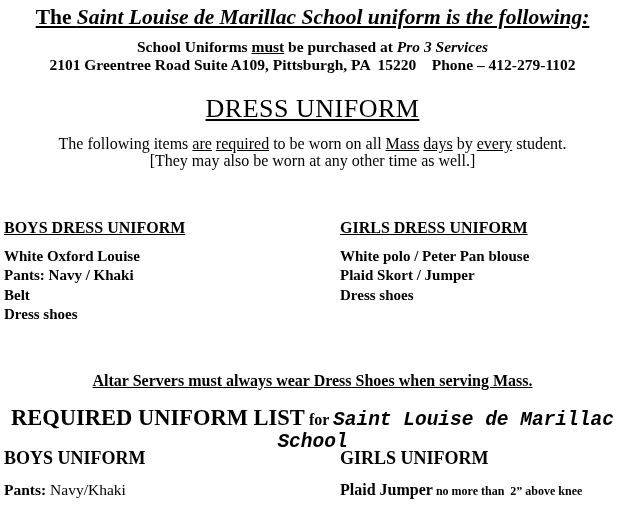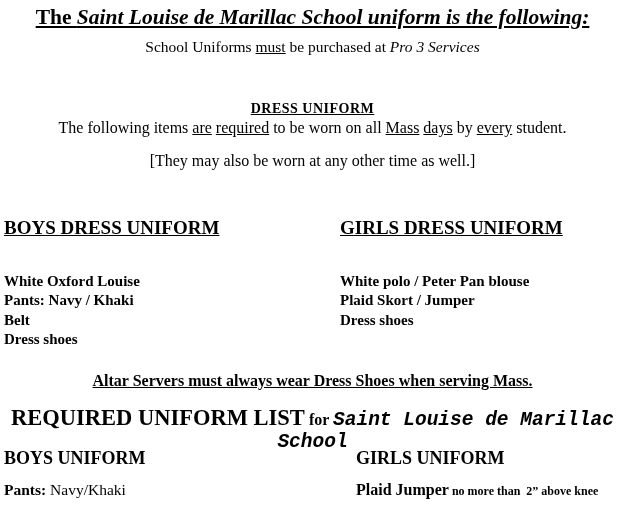--- a/index.html
+++ b/index.html
@@ -12,58 +12,59 @@
     font-family: "Liberation Serif", "DejaVu Serif", serif;
     overflow: hidden;
   }
   .line { position: absolute; white-space: pre-wrap; }
   .center { left: 0; width: 625px; text-align: center; }
   .i { font-style: italic; }
   .u { text-decoration: underline; }
   .seg { white-space: pre-wrap; }
 
   .title { top: 4px; font-size: 21.5px; font-weight: bold; line-height: 26px; }
-  .vendor1 { top: 38px; font-size: 15.5px; font-weight: normal; line-height: 18px; }
+  .vendor1 { top: 38px; font-size: 15.5px; font-weight: bold; line-height: 18px; }
   .vendor2 { top: 56px; font-size: 15.5px; font-weight: bold; line-height: 18px; }
-  .dress-h { top: 96px; font-size: 14px; font-weight: bold; letter-spacing: 0.5px; line-height: 26px; }
-  .intro1 { top: 118px; font-size: 16px; line-height: 20px; }
+  .dress-h { top: 96px; font-size: 26px; font-weight: normal; letter-spacing: 0.5px; line-height: 26px; }
+  .intro1 { top: 134px; font-size: 16px; line-height: 20px; }
   .intro2 { top: 151px; font-size: 16px; line-height: 20px; }
 
   .col { position: absolute; top: 219px; }
   .col-left { left: 4px; }
   .col-right { left: 340px; }
-  .col-h { font-size: 19px; font-weight: bold; text-decoration: underline; line-height: 18px; margin-bottom: 35px; white-space: pre-wrap; }
+  .col-h { font-size: 16px; font-weight: bold; text-decoration: underline; line-height: 18px; margin-bottom: 10px; white-space: pre-wrap; }
   .col-item { font-size: 15px; font-weight: bold; line-height: 19.3px; white-space: pre-wrap; }
 
   .altar { top: 371px; font-size: 16px; font-weight: bold; line-height: 20px; }
   .altar span { text-decoration: underline; }
 
   .req-h { top: 405px; white-space: nowrap; }
   .req-main { font-size: 22.5px; font-weight: bold; }
   .req-for { font-size: 16px; font-weight: bold; }
   .req-school { font-size: 19.5px; font-weight: bold; font-style: italic; font-family: Liberation Mono, monospace; }
 
   .bot { position: absolute; top: 448px; }
   .bot-left { left: 4px; }
-  .bot-right { left: 356px; }
+  .bot-right { left: 340px; }
   .bot-h { font-size: 18px; font-weight: bold; line-height: 21px; margin-bottom: 12px; white-space: pre-wrap; }
   .bot-item { font-size: 15.5px; line-height: 18px; white-space: pre-wrap; }
   .pants-label { font-weight: bold; }
   .jumper-label { font-weight: bold; font-size: 16px; }
   .jumper-note { font-weight: bold; font-size: 12px; }
 </style>
 </head>
 <body>
 
 <div class="page">
 
   <div class="line center title"><span class="u"><span class="seg">The </span><span class="seg i">Saint Louise de Marillac School uniform is the following:</span></span></div>
 
   <div class="line center vendor1"><span class="seg">School Uniforms </span><span class="seg u">must</span><span class="seg"> be purchased at </span><span class="seg i">Pro 3 Services</span></div>
 
+  <div class="line center vendor2">2101 Greentree Road Suite A109, Pittsburgh, PA  15220    Phone – 412-279-1102</div>
 
   <div class="line center dress-h"><span class="seg u">DRESS UNIFORM</span></div>
 
   <div class="line center intro1"><span class="seg">The following items </span><span class="seg u">are</span><span class="seg"> </span><span class="seg u">required</span><span class="seg"> to be worn on all </span><span class="seg u">Mass</span><span class="seg"> </span><span class="seg u">days</span><span class="seg"> by </span><span class="seg u">every</span><span class="seg"> student.</span></div>
 
   <div class="line center intro2">[They may also be worn at any other time as well.]</div>
 
   <div class="col col-left">
     <div class="col-h">BOYS DRESS UNIFORM</div>
     <div class="col-item">White Oxford Louise</div>

